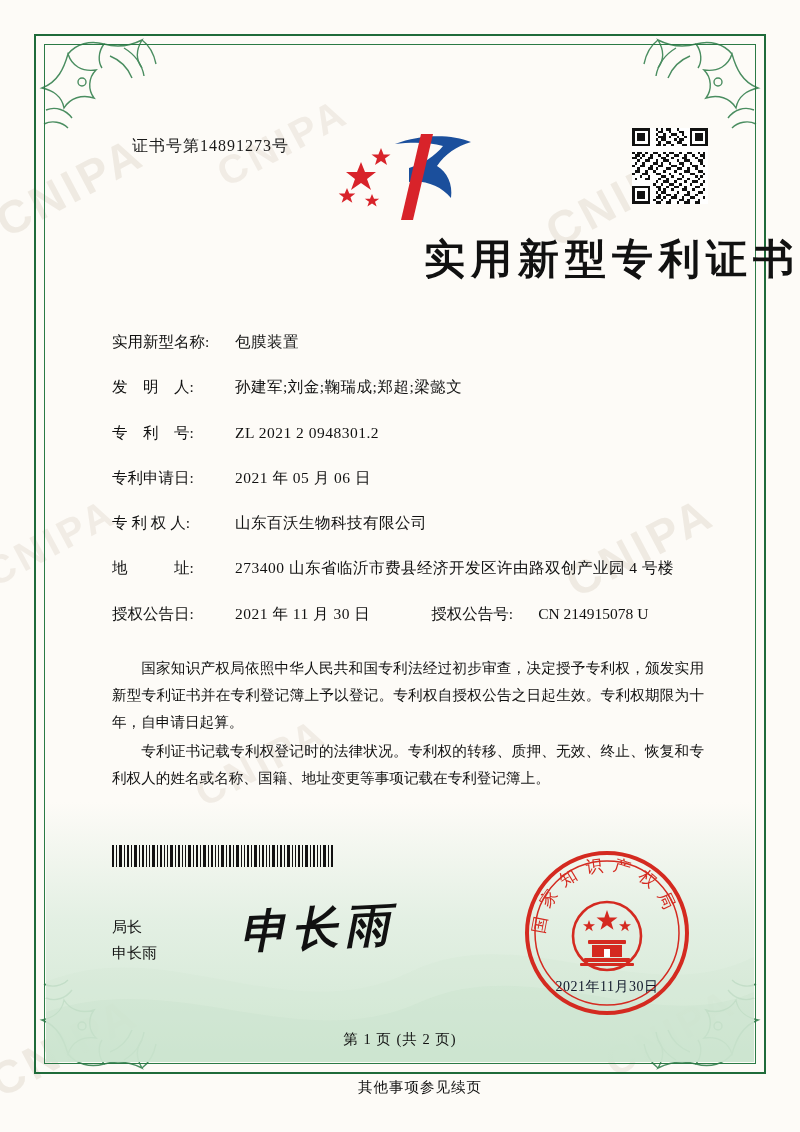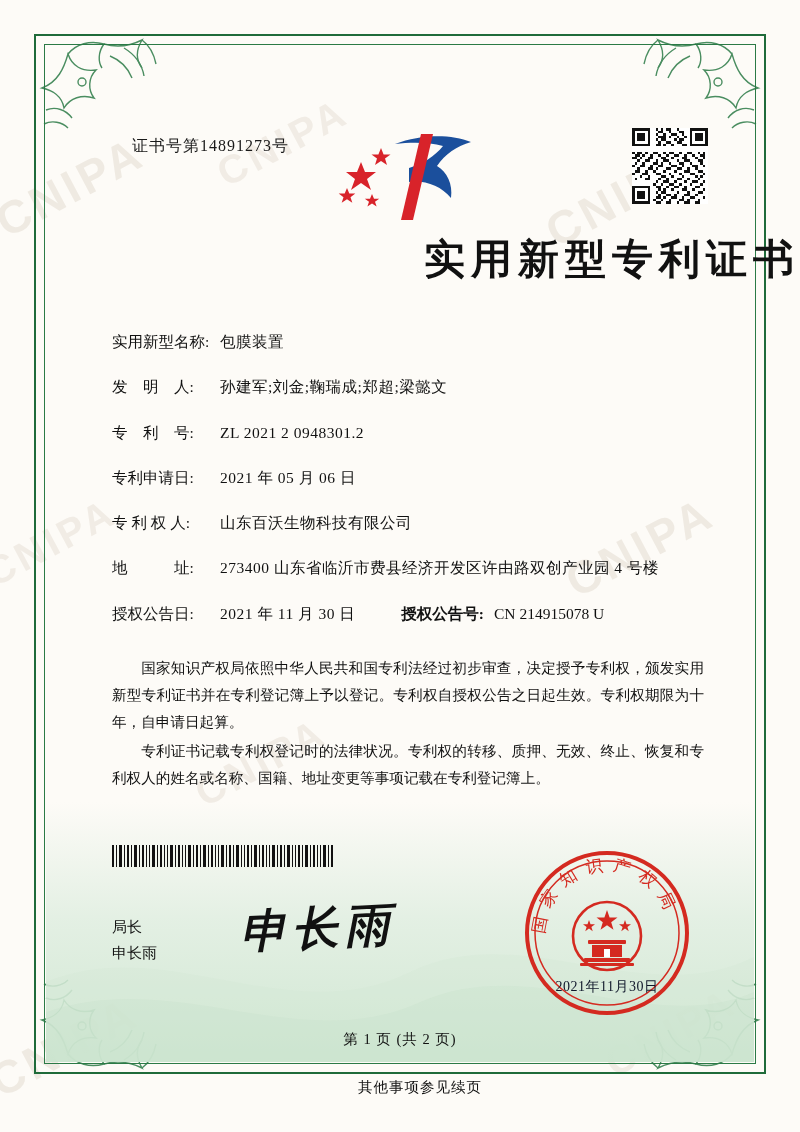--- a/index.html
+++ b/index.html
@@ -144,36 +144,36 @@
     right: 96px;
     top: 330px;
   }
   .field-row {
     display: flex;
     align-items: flex-start;
     margin-bottom: 22px;
     font-size: 15.5px;
     color: #111;
     line-height: 1.5;
+    gap: 15px;
   }
   .field-label {
     width: 108px;
     flex: 0 0 108px;
     letter-spacing: 0;
     white-space: pre;
   }
   .field-value {
     flex: 1;
     letter-spacing: .5px;
   }
   .field-row.inline-two .field-value { flex: 0 0 auto; }
   .field-label2 {
     margin-left: 46px;
     white-space: pre;
-    font-weight: bold;
   }
   .field-value2 {
     margin-left: 10px;
   }
 
   .paragraphs {
     position: absolute;
     left: 112px;
     right: 96px;
     top: 655px;

